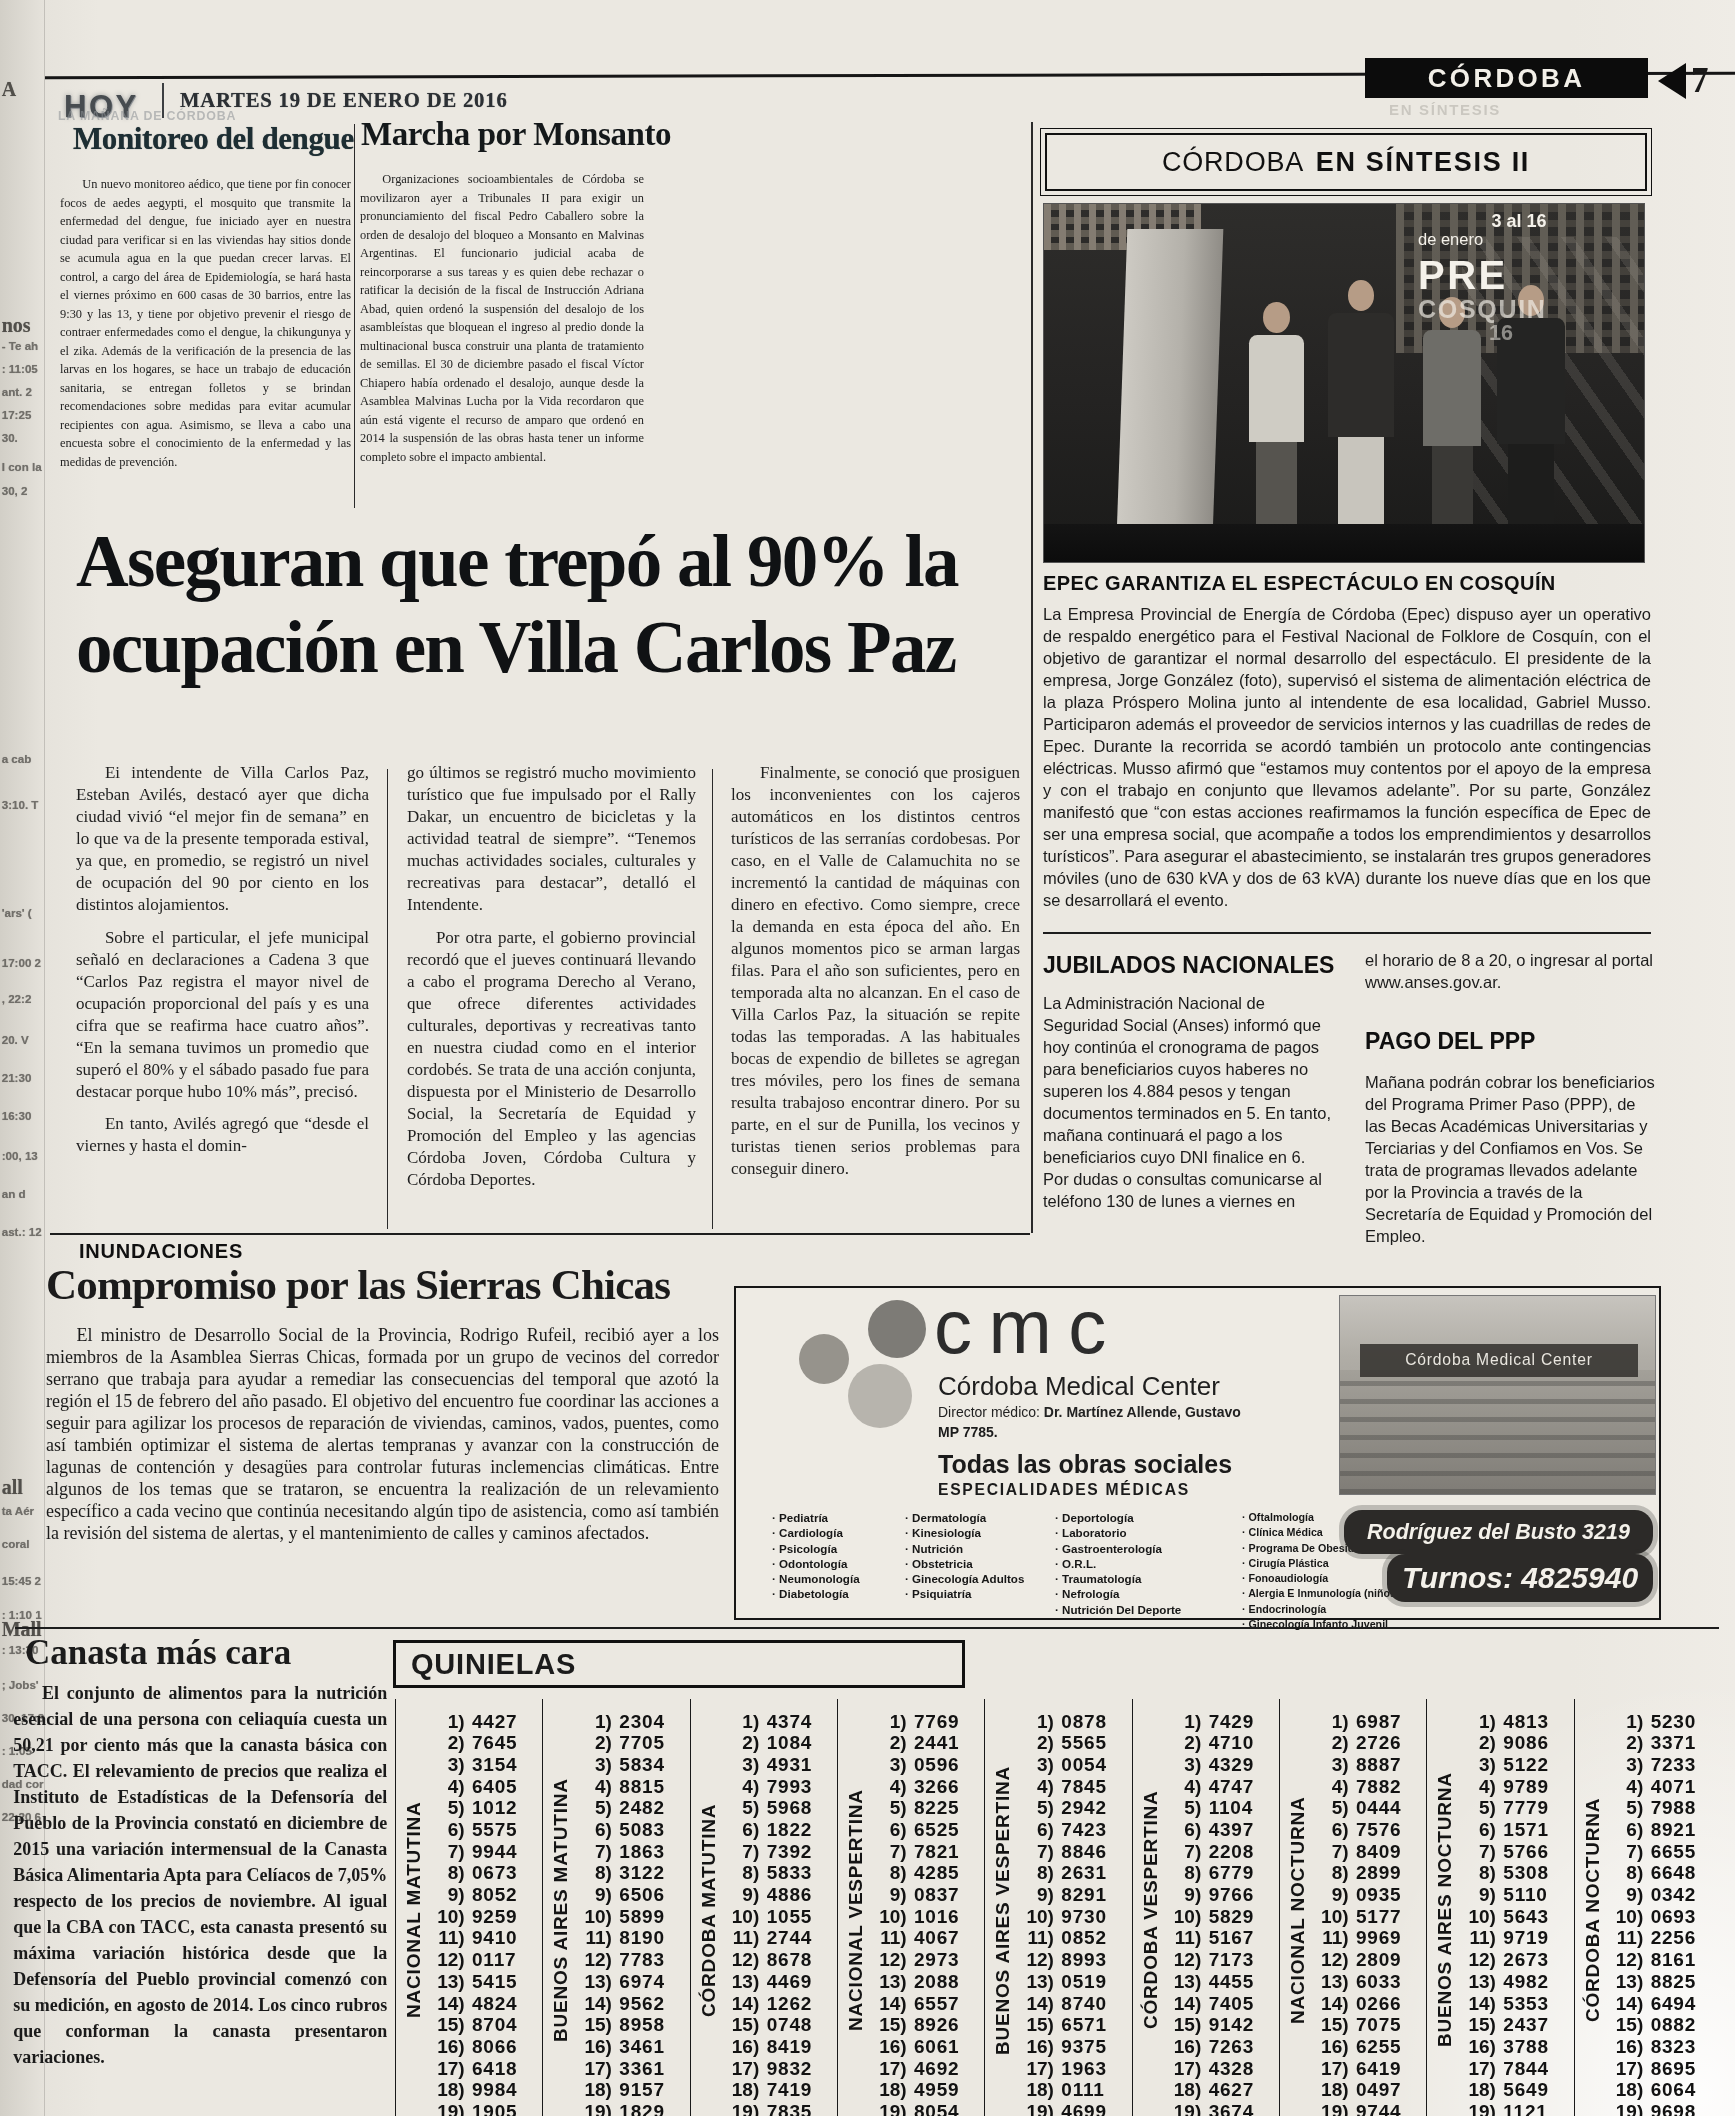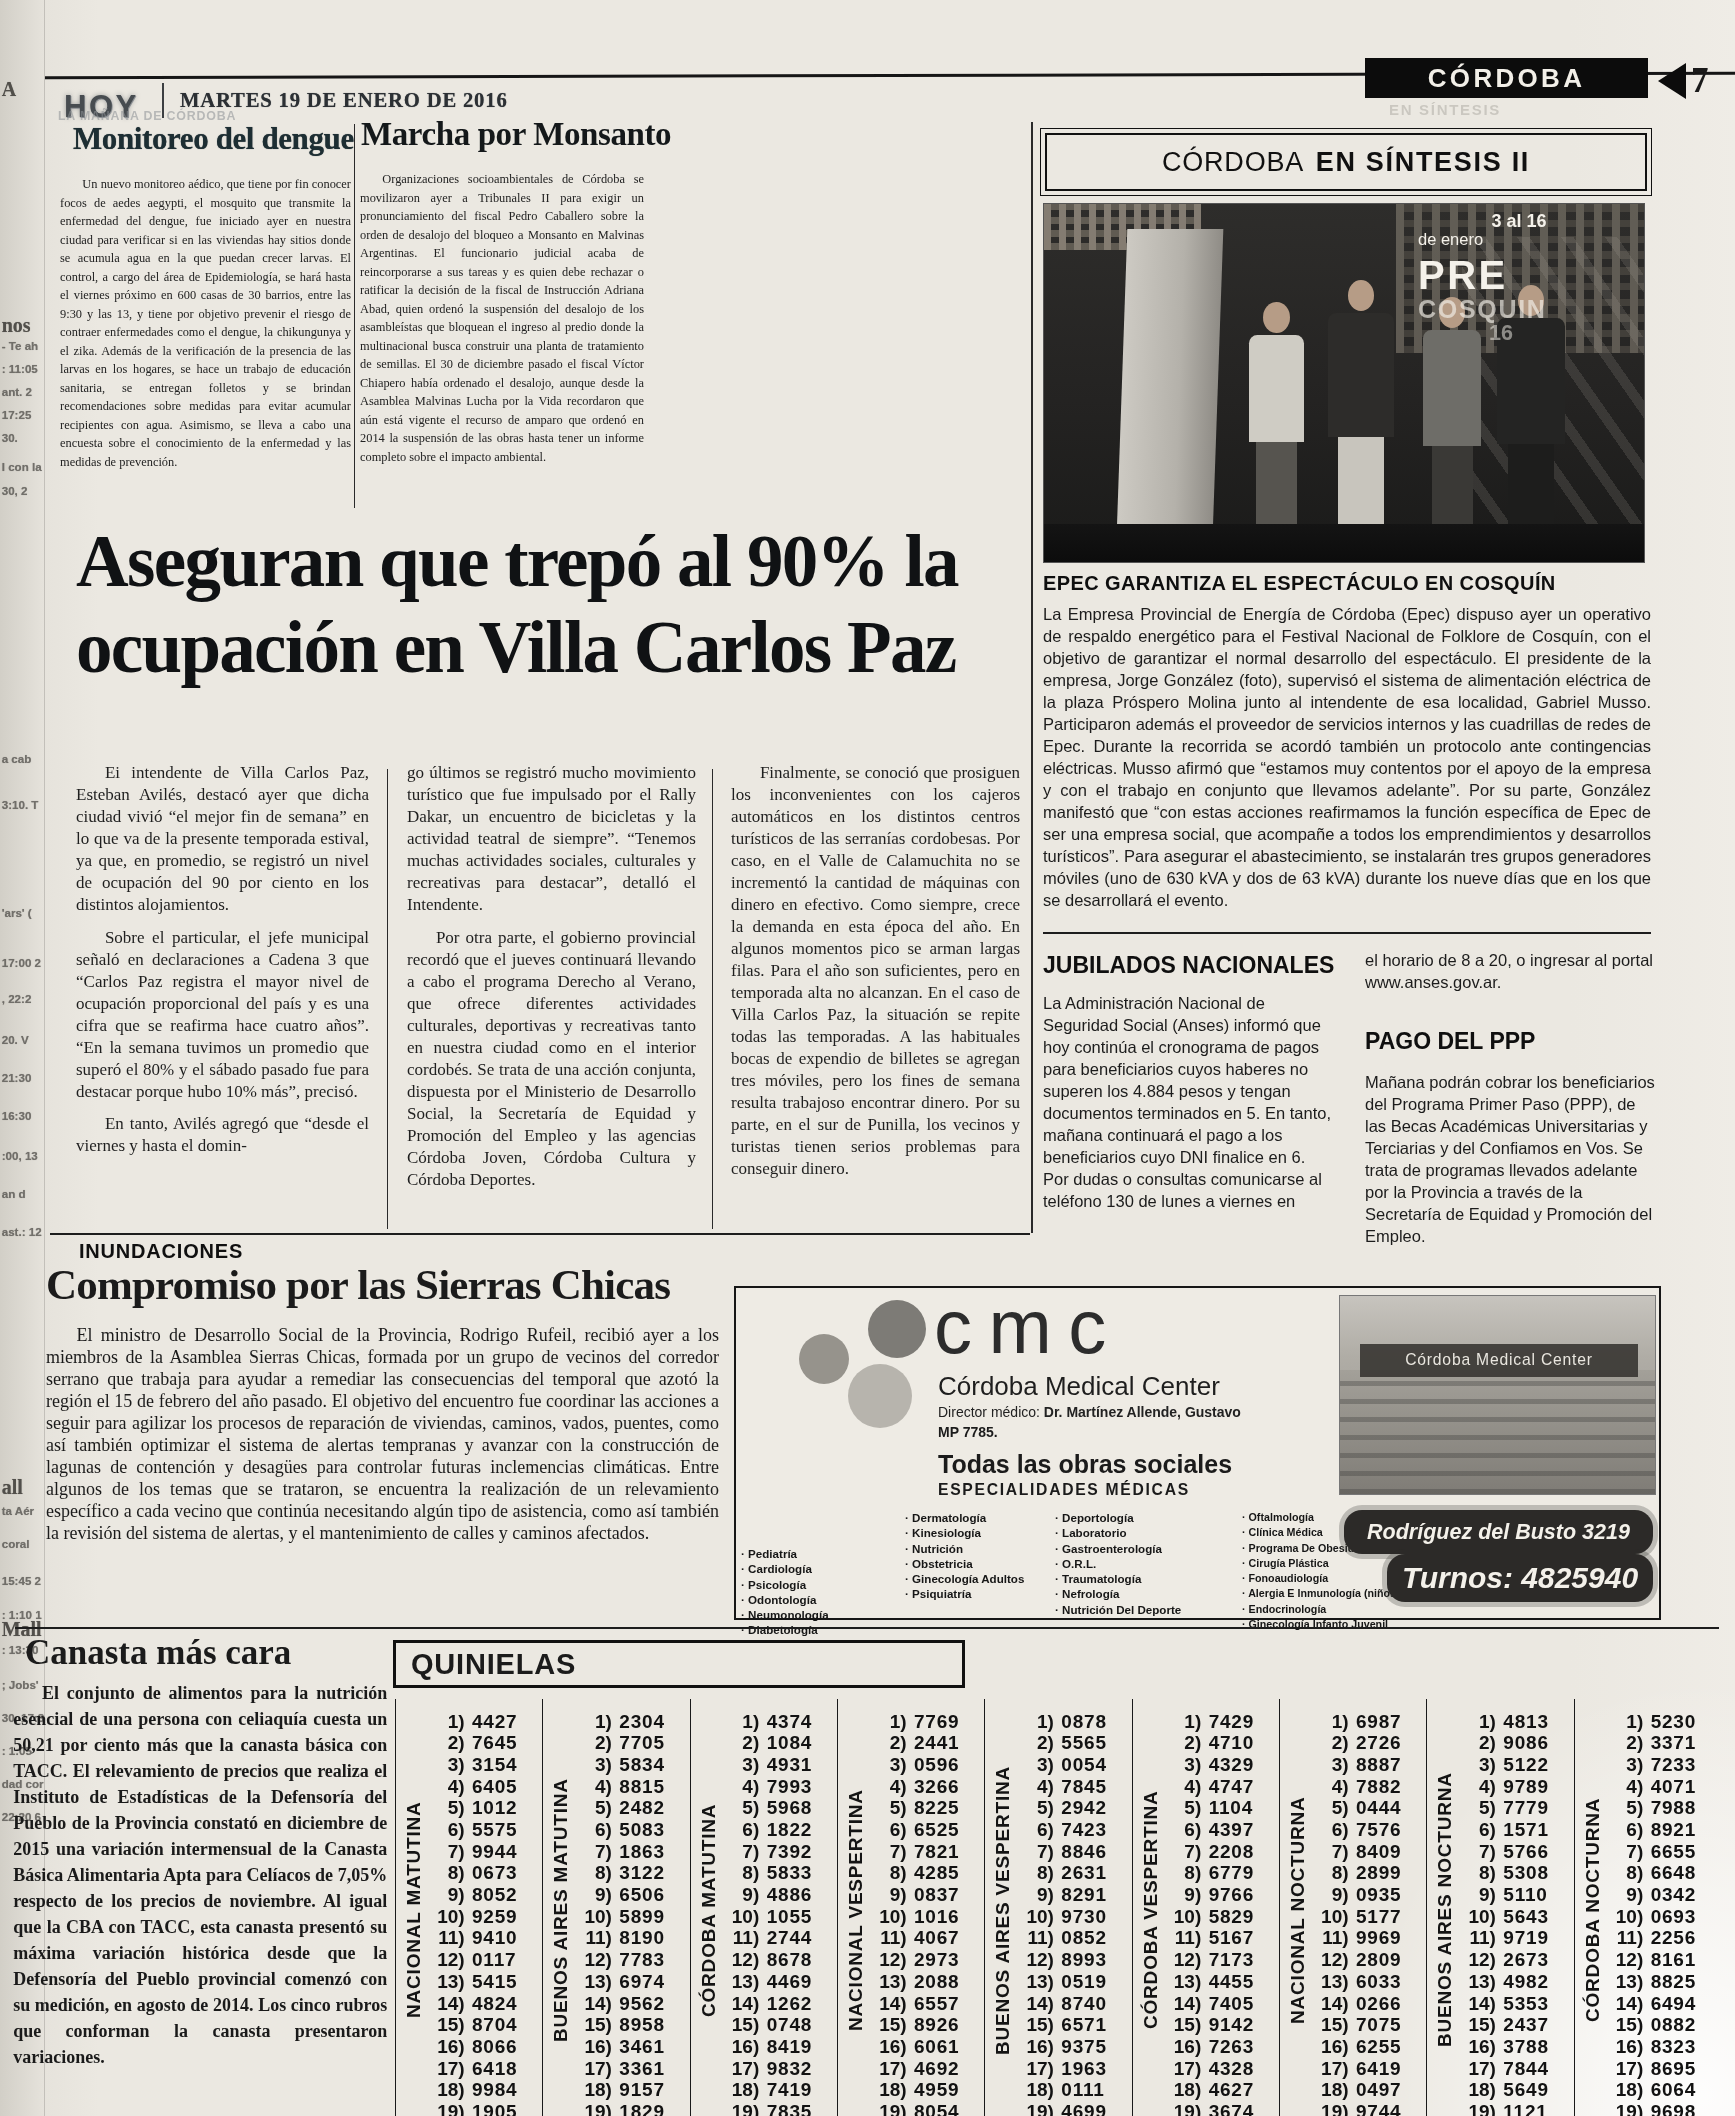--- a/index.html
+++ b/index.html
@@ -143,21 +143,21 @@
   #cmc-name { left:202px; top:83px; font-family:"Liberation Sans", sans-serif; font-size:26px;
     color:#1e1e1e; }
   #cmc-director { left:202px; top:116px; font-family:"Liberation Sans", sans-serif; font-size:14px; color:#222; }
   #cmc-mp { left:202px; top:136px; font-family:"Liberation Sans", sans-serif; font-size:14px; font-weight:700; }
   #cmc-obras { left:202px; top:162px; font-family:"Liberation Sans", sans-serif; font-size:25px; font-weight:700; }
   #cmc-esp-title { left:202px; top:193px; font-family:"Liberation Sans", sans-serif; font-size:15.7px;
     font-weight:700; letter-spacing:1.7px; }
   .spec-col { top:222px; font-family:"Liberation Sans", sans-serif; font-size:11.6px; font-weight:700;
     line-height:15.3px; color:#161616; }
   .spec-col div::before { content:"· "; }
-  #spec-col1 { left:5px; width:141px;margin-top:36px; }
+  #spec-col1 { left:36px; width:141px; }
   #spec-col2 { left:169px; width:145px; }
   #spec-col3 { left:319px; width:174px; }
   #spec-col4 { left:506px; width:273px; font-size:10.7px; }
   #cmc-photo { left:603px; top:6.6px; width:317px; height:200px; overflow:hidden;
     background:linear-gradient(180deg,#c7c4be 0%, #b0ada6 30%, #93908a 100%); border:0.8px solid #777; }
   #cmc-building { position:absolute; left:0; bottom:0; width:100%; height:124px;
     background:
       repeating-linear-gradient(0deg, rgba(60,60,58,.35) 0 5px, transparent 5px 18px),
       linear-gradient(180deg,#a3a099,#7f7c76); }
   #cmc-sign { position:absolute; left:20px; top:48px; width:278px; height:33px;

